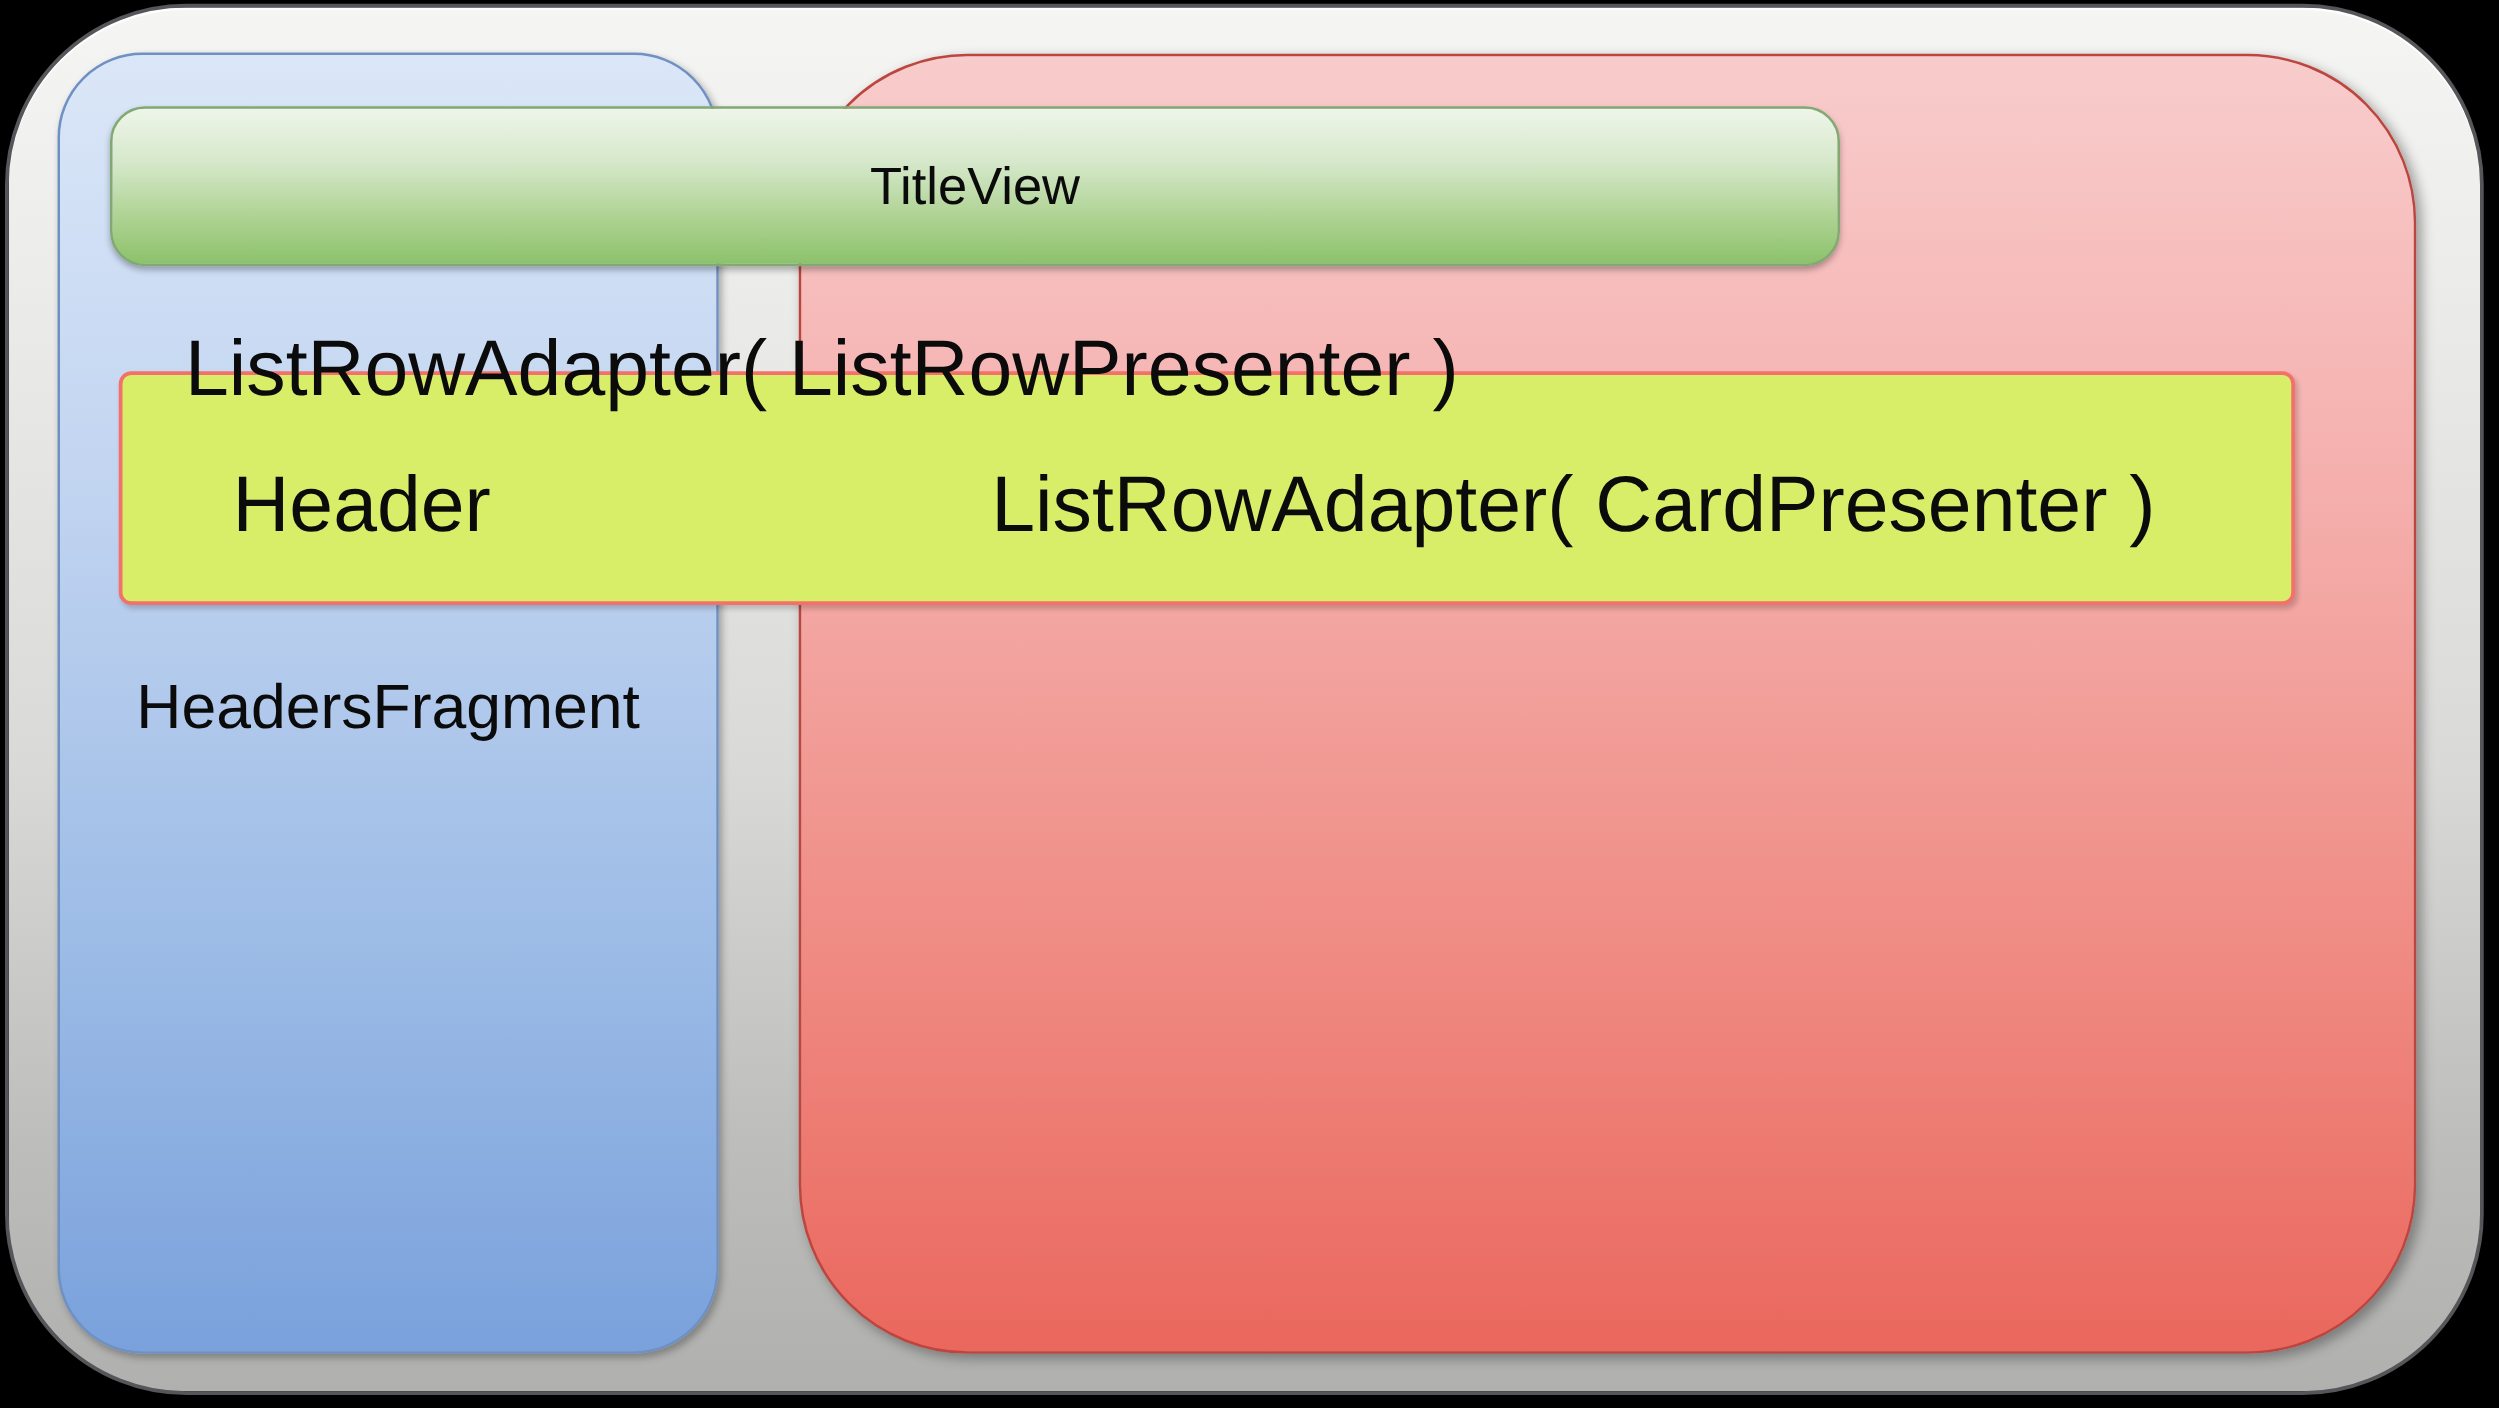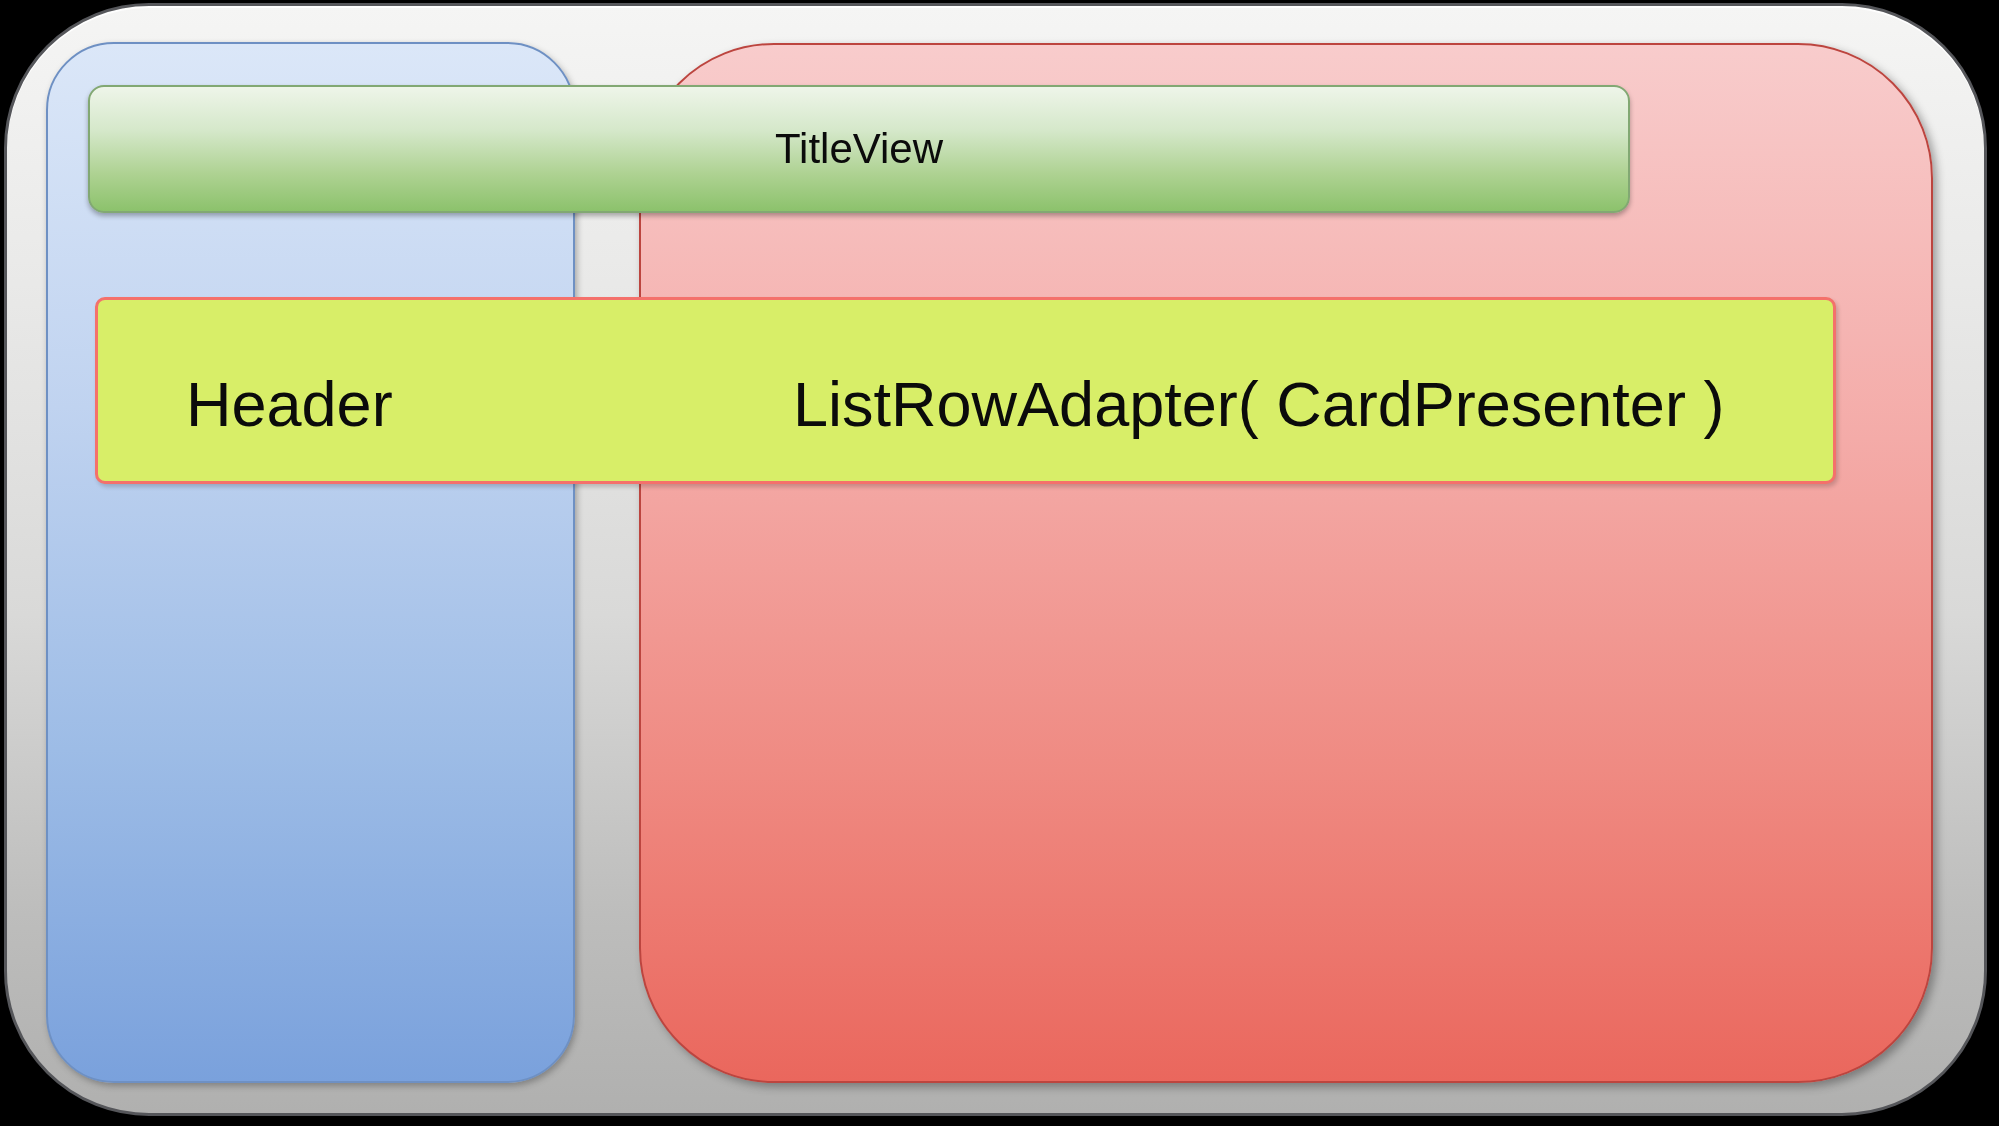--- a/index.html
+++ b/index.html
@@ -43,22 +43,22 @@
     left: 639px; top: 43px; width: 1294px; height: 1040px;
     border-radius: 135px;
     background: linear-gradient(180deg, #f8cccc 0%, #f4aba8 38%, #ef8a82 70%, #ea675d 100%);
     border: 2px solid #bc453f;
     box-shadow: 4px 4px 9px rgba(40,40,40,0.4);
     z-index: 3;
   }
 
   
   .green-bar {
-    left: 88px; top: 85px; width: 1542px; height: 128px;
-    border-radius: 16px;
+    left: 88px; top: 85px; width: 1384px; height: 128px;
+    border-radius: 28px;
     background: linear-gradient(180deg, #eef5e9 0%, #d5e8ca 35%, #aed292 70%, #8cc26c 100%);
     border: 2px solid #82a873;
     box-shadow: 0 3px 5px rgba(0,0,0,0.3);
     z-index: 4;
     display: flex;
     align-items: center;
     justify-content: center;
   }
   .green-bar .title-text {
     font-size: 42px;
@@ -108,20 +108,22 @@
   <div class="abs blue-box"></div>
 
   <div class="abs red-box"></div>
 
   <div class="abs green-bar">
     <span class="title-text">TitleView</span>
   </div>
 
   <div class="abs yellow-box"></div>
 
+  <div class="abs big-text adapter-presenter-text">ListRowAdapter( ListRowPresenter )</div>
 
   <div class="abs big-text adapter-card-text">ListRowAdapter( CardPresenter )</div>
 
   <div class="abs big-text header-cell-text">Header</div>
 
+  <div class="abs frag-label headers-label">HeadersFragment</div>
 
 
 </div>
 
 </body></html>

